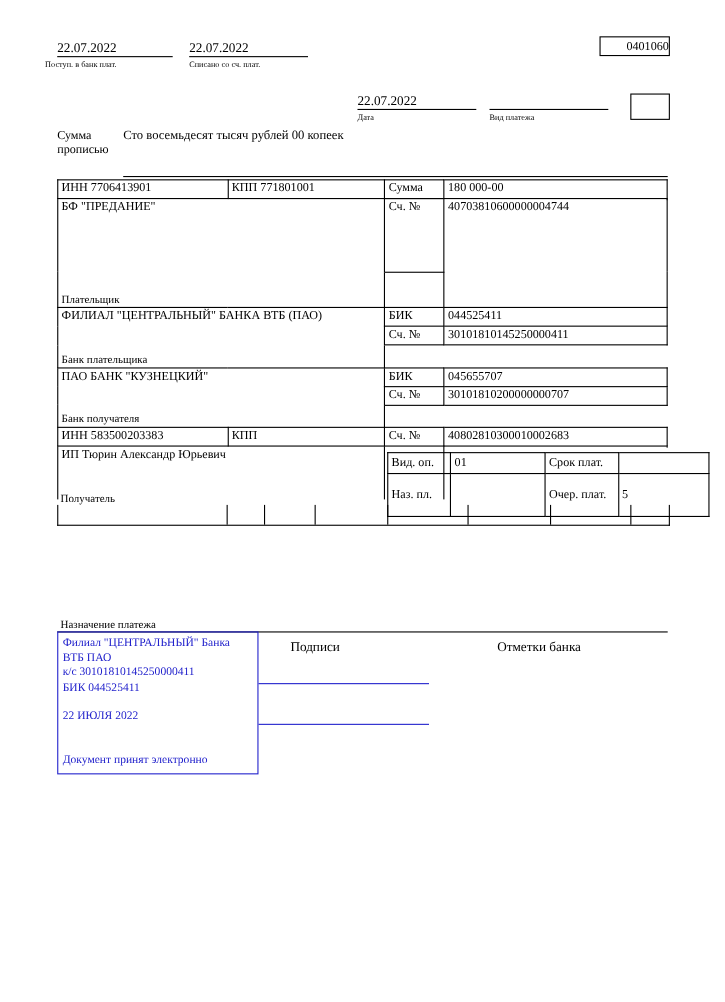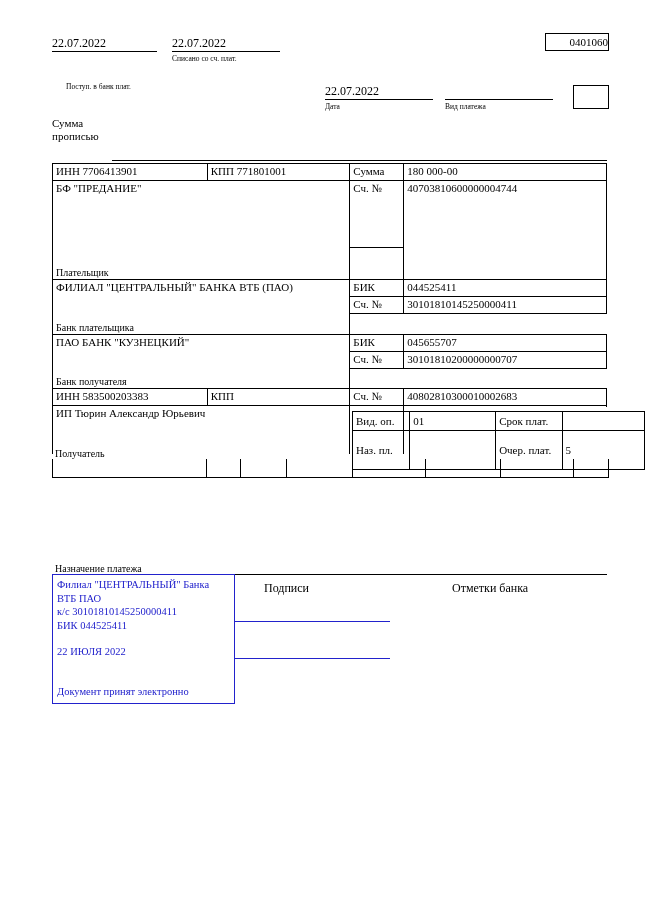--- a/index.html
+++ b/index.html
@@ -95,41 +95,42 @@
     font-family: "Liberation Serif", serif;
   }
 </style>
 </head>
 <body>
 
 <div class="page">
 
   <div class="abs hdr-date" style="left:52px; top:36px;">22.07.2022</div>
   <div class="abs hdr-line" style="left:52px; top:51px; width:105px;"></div>
-  <div class="abs hdr-caption" style="left:66px; top:54px;margin-top:28px;">Поступ. в банк плат.</div>
+  <div class="abs hdr-caption" style="left:41px; top:54px;">Поступ. в банк плат.</div>
 
   <div class="abs hdr-date" style="left:172px; top:36px;">22.07.2022</div>
   <div class="abs hdr-line" style="left:172px; top:51px; width:108px;"></div>
   <div class="abs hdr-caption" style="left:172px; top:54px;">Списано со сч. плат.</div>
 
   <div class="abs form-code" style="left:545px; top:33px;text-align:right;">0401060</div>
 
 
   <div class="abs hdr-date" style="left:325px; top:84px;">22.07.2022</div>
   <div class="abs hdr-line" style="left:325px; top:99px; width:108px;"></div>
   <div class="abs small-cap" style="left:325px; top:102px;">Дата</div>
 
   <div class="abs hdr-date" style="left:445px; top:84px;"></div>
   <div class="abs hdr-line" style="left:445px; top:99px; width:108px;"></div>
   <div class="abs small-cap" style="left:445px; top:102px;">Вид платежа</div>
 
   <div class="abs box-empty" style="left:573px; top:85px; width:34px; height:22px;"></div>
 
   <div class="abs" style="left:52px; top:117px; font-size:11px;">Сумма</div>
   <div class="abs" style="left:52px; top:130px; font-size:11px;">прописью</div>
+  <div class="abs" style="left:112px; top:117px; font-size:11.5px;">Сто восемьдесят тысяч рублей 00 копеек</div>
   <div class="abs" style="left:112px; top:160px; width:495px; border-bottom:1px solid #000; height:0;"></div>
 
   <table class="tbl">
     <colgroup>
       <col style="width:155px">
       <col style="width:143px">
       <col style="width:54px">
       <col style="width:203px">
     </colgroup>
     <tbody>

